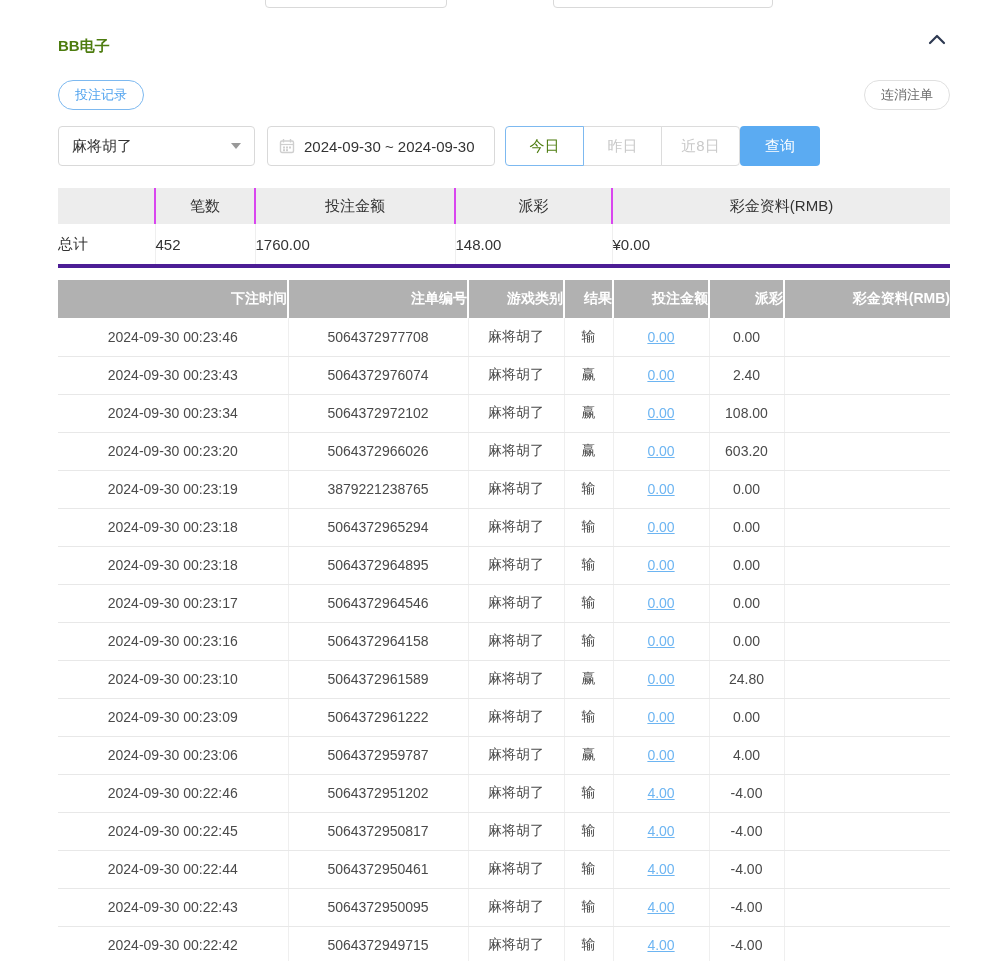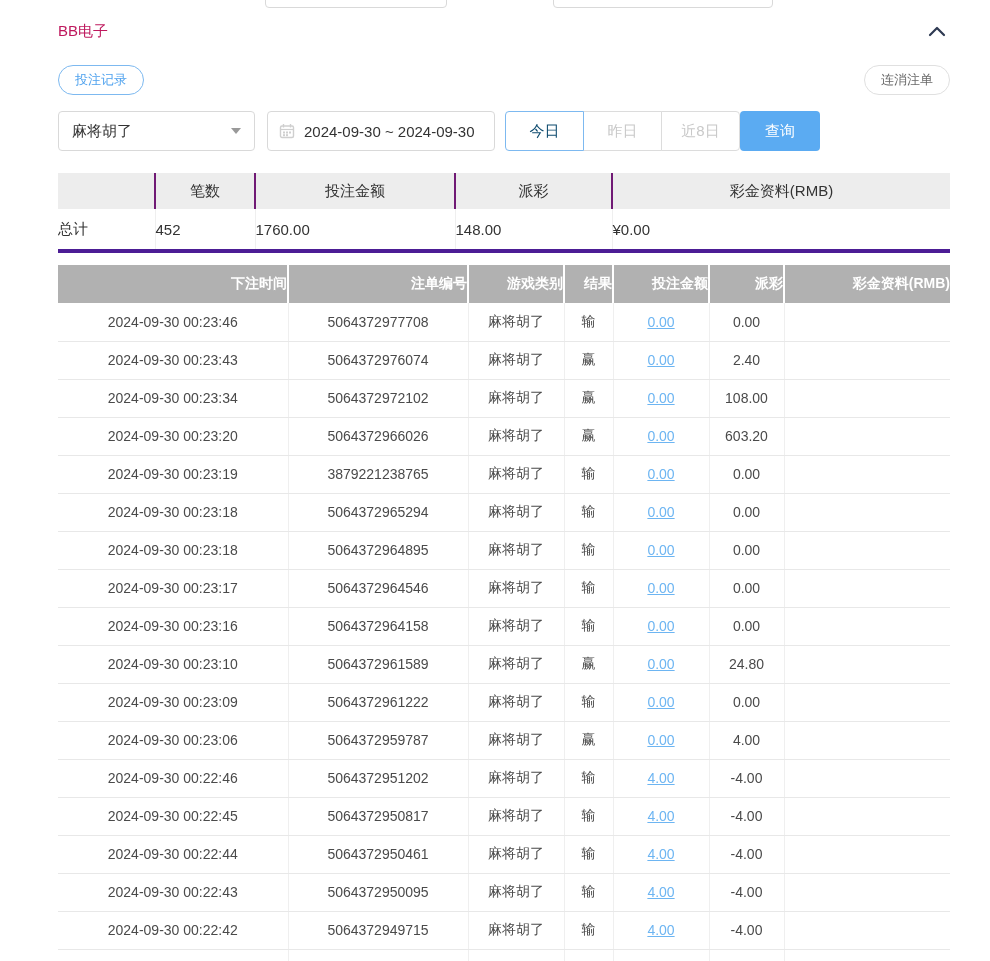--- a/index.html
+++ b/index.html
@@ -8,21 +8,21 @@
   .page { position:relative; width:990px; height:961px; overflow:hidden; }
   .content { padding:0 40px 0 58px; }
 
   
   .cutoff { position:absolute; top:-30px; height:38px; background:#fff;
     border:1px solid #d9d9d9; border-radius:4px; }
   .cutoff.one { left:265px; width:182px; }
   .cutoff.two { left:553px; width:220px; }
 
   .header-row { margin-top:22px; display:flex; align-items:center; justify-content:space-between; }
-  .page-title { font-size:15px; font-weight:400; color:#be185d; }
+  .page-title { font-size:15px; font-weight:700; color:#4d7c0f;margin-top:15px; }
   .collapse-btn { background:none; border:none; cursor:pointer; padding:4px; line-height:0; }
 
   .tabs { margin-top:24px; display:flex; gap:14px;justify-content:space-between; }
   .tab { height:30px; padding:0 16px; background:#fff; border:1px solid #e0e0e0;
     border-radius:15px; font-size:13px; color:#6a6a6a; cursor:pointer; }
   .tab.active { border-color:#7db9f0; color:#4fa2ee; }
 
   .filters { margin-top:16px; display:flex; align-items:center; }
   .select-box { width:197px; height:40px; border:1px solid #d9d9d9; border-radius:4px;
     display:flex; align-items:center; justify-content:space-between; padding:0 13px;
@@ -30,29 +30,29 @@
   .caret-down { width:0; height:0; border-left:5px solid transparent;
     border-right:5px solid transparent; border-top:6px solid #999; }
   .date-box { margin-left:12px; width:228px; height:40px; border:1px solid #d9d9d9;
     border-radius:4px; display:flex; align-items:center; gap:9px; padding:16px 11px;
     font-size:15px; color:#333; cursor:pointer; background:#fff; }
   .btn-group { margin-left:10px; display:flex; }
   .quick-btn { width:79px; height:40px; background:#fff; border:1px solid #dcdcdc;
     font-size:15px; color:#c9c9c9; cursor:pointer; margin-left:-1px; }
   .quick-btn:first-child { border-radius:4px 0 0 4px; margin-left:0; }
   .quick-btn:last-child { border-radius:0 4px 4px 0; }
-  .quick-btn.active { border-color:#7db9f0; color:#0c4a6e; position:relative; z-index:1; }
+  .quick-btn.active { border-color:#7db9f0; color:#4d7c0f; position:relative; z-index:1; }
   .query-btn { width:80px; height:40px; background:#5babf2; color:#fff;
     border:none; border-radius:4px; font-size:15px; cursor:pointer; }
 
   table { border-collapse:collapse; table-layout:fixed; width:892px; }
 
   .summary-table { margin-top:22px; }
   .summary-table th { height:36px; background:#ededed; color:#333; font-weight:400;
-    font-size:15px; border-right:2px solid #701a75; text-align:center; }
+    font-size:15px; border-right:2px solid #d946ef; text-align:center; }
   .summary-table th:last-child { border-right:none; }
   .summary-table td { height:42px; font-size:15px; color:#333; text-align:left;
     border-bottom:4px solid #4c1d95; border-right:1px solid #efefef; background:#fff; }
   .summary-table td:last-child { border-right:none; }
 
   .records-table { margin-top:12px; }
   .records-table th { height:38px; background:#b1b1b1; color:#fff; font-weight:700;
     font-size:14px; border-right:2px solid #fff; text-align:right; }
   .records-table th:last-child { border-right:none; }
   .records-table td { height:38px; font-size:14px; color:#4a4a4a; text-align:center;

